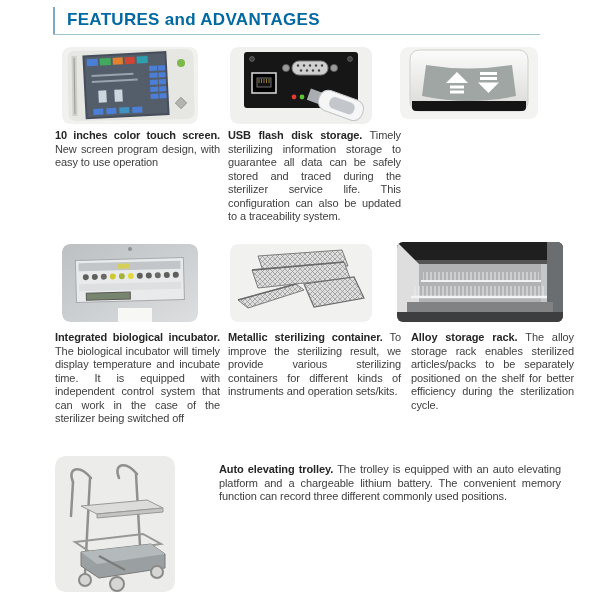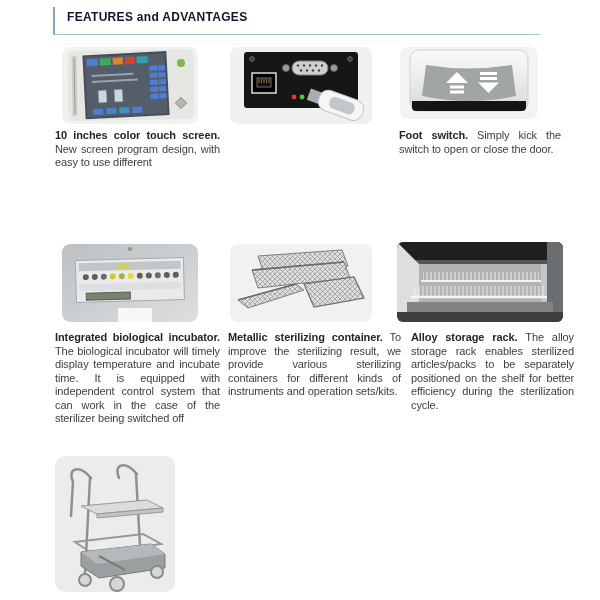--- a/index.html
+++ b/index.html
@@ -1,20 +1,20 @@
 <!DOCTYPE html>
 <html><head>
 <meta charset="utf-8">
 <style>
   html,body{margin:0;padding:0;background:#ffffff;}
   .page{position:relative;width:600px;height:600px;background:#ffffff;overflow:hidden;
         font-family:"Liberation Sans", sans-serif;}
   .accent-bar{position:absolute;left:53px;top:7px;width:2px;height:27px;background:#7fa9ba;}
-  .page-title{position:absolute;left:67px;top:10px;font-size:12px;font-weight:bold;
-              color:#0f172a;letter-spacing:.3px;white-space:nowrap;}
+  .page-title{position:absolute;left:67px;top:10px;font-size:17px;font-weight:bold;
+              color:#0369a1;letter-spacing:.3px;white-space:nowrap;}
   .header-rule{position:absolute;left:53px;top:34px;width:487px;height:1px;background:#a3c3cf;}
   .photo{position:absolute;border-radius:8px;overflow:hidden;}
   .photo svg{display:block;width:100%;height:100%;}
   .cap{position:absolute;font-size:11px;line-height:13.5px;color:#3e3e3e;
        text-align:justify;margin:0;letter-spacing:-0.1px;}
   .cap b{color:#262626;}
 </style>
 </head>
 <body>
 
@@ -120,25 +120,25 @@
       <g>
         <rect x="80" y="25" width="17" height="3" fill="#ffffff"></rect>
         <rect x="80" y="30" width="17" height="3" fill="#ffffff"></rect>
         <polygon points="78,35.5 99,35.5 88.5,46" fill="#ffffff"></polygon>
       </g>
     </svg>
   </div>
 
   <p class="cap" style="left:55px;top:129px;width:165px;">
     <b>10 inches color touch screen.</b>
-    <span>New screen program design, with easy to use different</span>
-  </p>
-  <p class="cap" style="left:399px;top:129px;width:162px;">
-    <b>Foot switch.</b>
-    <span>Simply kick the switch to open or close the door.</span>
+    <span>New screen program design, with easy to use operation</span>
+  </p>
+  <p class="cap" style="left:228px;top:129px;width:173px;">
+    <b>USB flash disk storage.</b>
+    <span>Timely sterilizing information storage to guarantee all data can be safely stored and traced during the sterilizer service life. This configuration can also be updated to a traceability system.</span>
   </p>
 
   <div class="photo" style="left:62px;top:244px;width:136px;height:78px;">
     <svg viewBox="0 0 136 78">
       <defs>
         <linearGradient id="incg" x1="0" y1="0" x2="1" y2="1">
           <stop offset="0" stop-color="#bcc0c2"></stop>
             <stop offset="1" stop-color="#dcdee0"></stop>
         </linearGradient>
       </defs>
@@ -234,14 +234,18 @@
       <polygon points="20,86 88,78 106,88 38,98" fill="none" stroke="#989896" stroke-width="2"></polygon>
       <polygon points="26,96 96,88 110,98 110,112 44,122 26,110" fill="#9aa0a2" stroke="#7a7a78"></polygon>
       <polygon points="26,96 96,88 110,98 42,108" fill="#b4babc"></polygon>
       <line x1="44" y1="100" x2="70" y2="114" stroke="#7a7a78" stroke-width="2"></line>
       <circle cx="30" cy="124" r="6" fill="#d6d6d4" stroke="#8a8a88" stroke-width="2"></circle>
       <circle cx="62" cy="128" r="7" fill="#d6d6d4" stroke="#8a8a88" stroke-width="2"></circle>
       <circle cx="102" cy="116" r="6" fill="#d6d6d4" stroke="#8a8a88" stroke-width="2"></circle>
     </svg>
   </div>
 
+  <p class="cap" style="left:219px;top:463px;width:342px;">
+    <b>Auto elevating trolley.</b>
+    <span>The trolley is equipped with an auto elevating platform and a chargeable lithium battery. The convenient memory function can record three different commonly used positions.</span>
+  </p>
 
 </div>
 
 </body></html>

